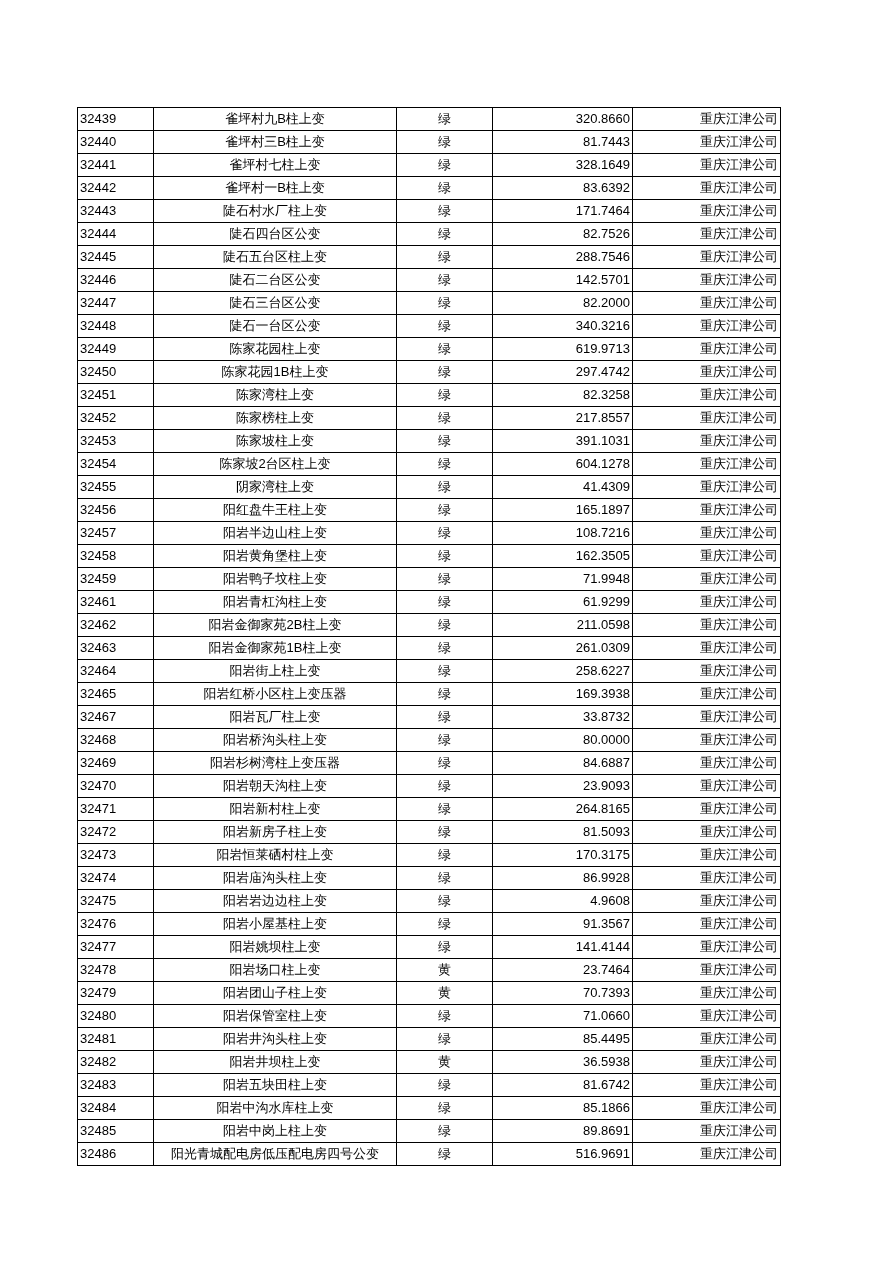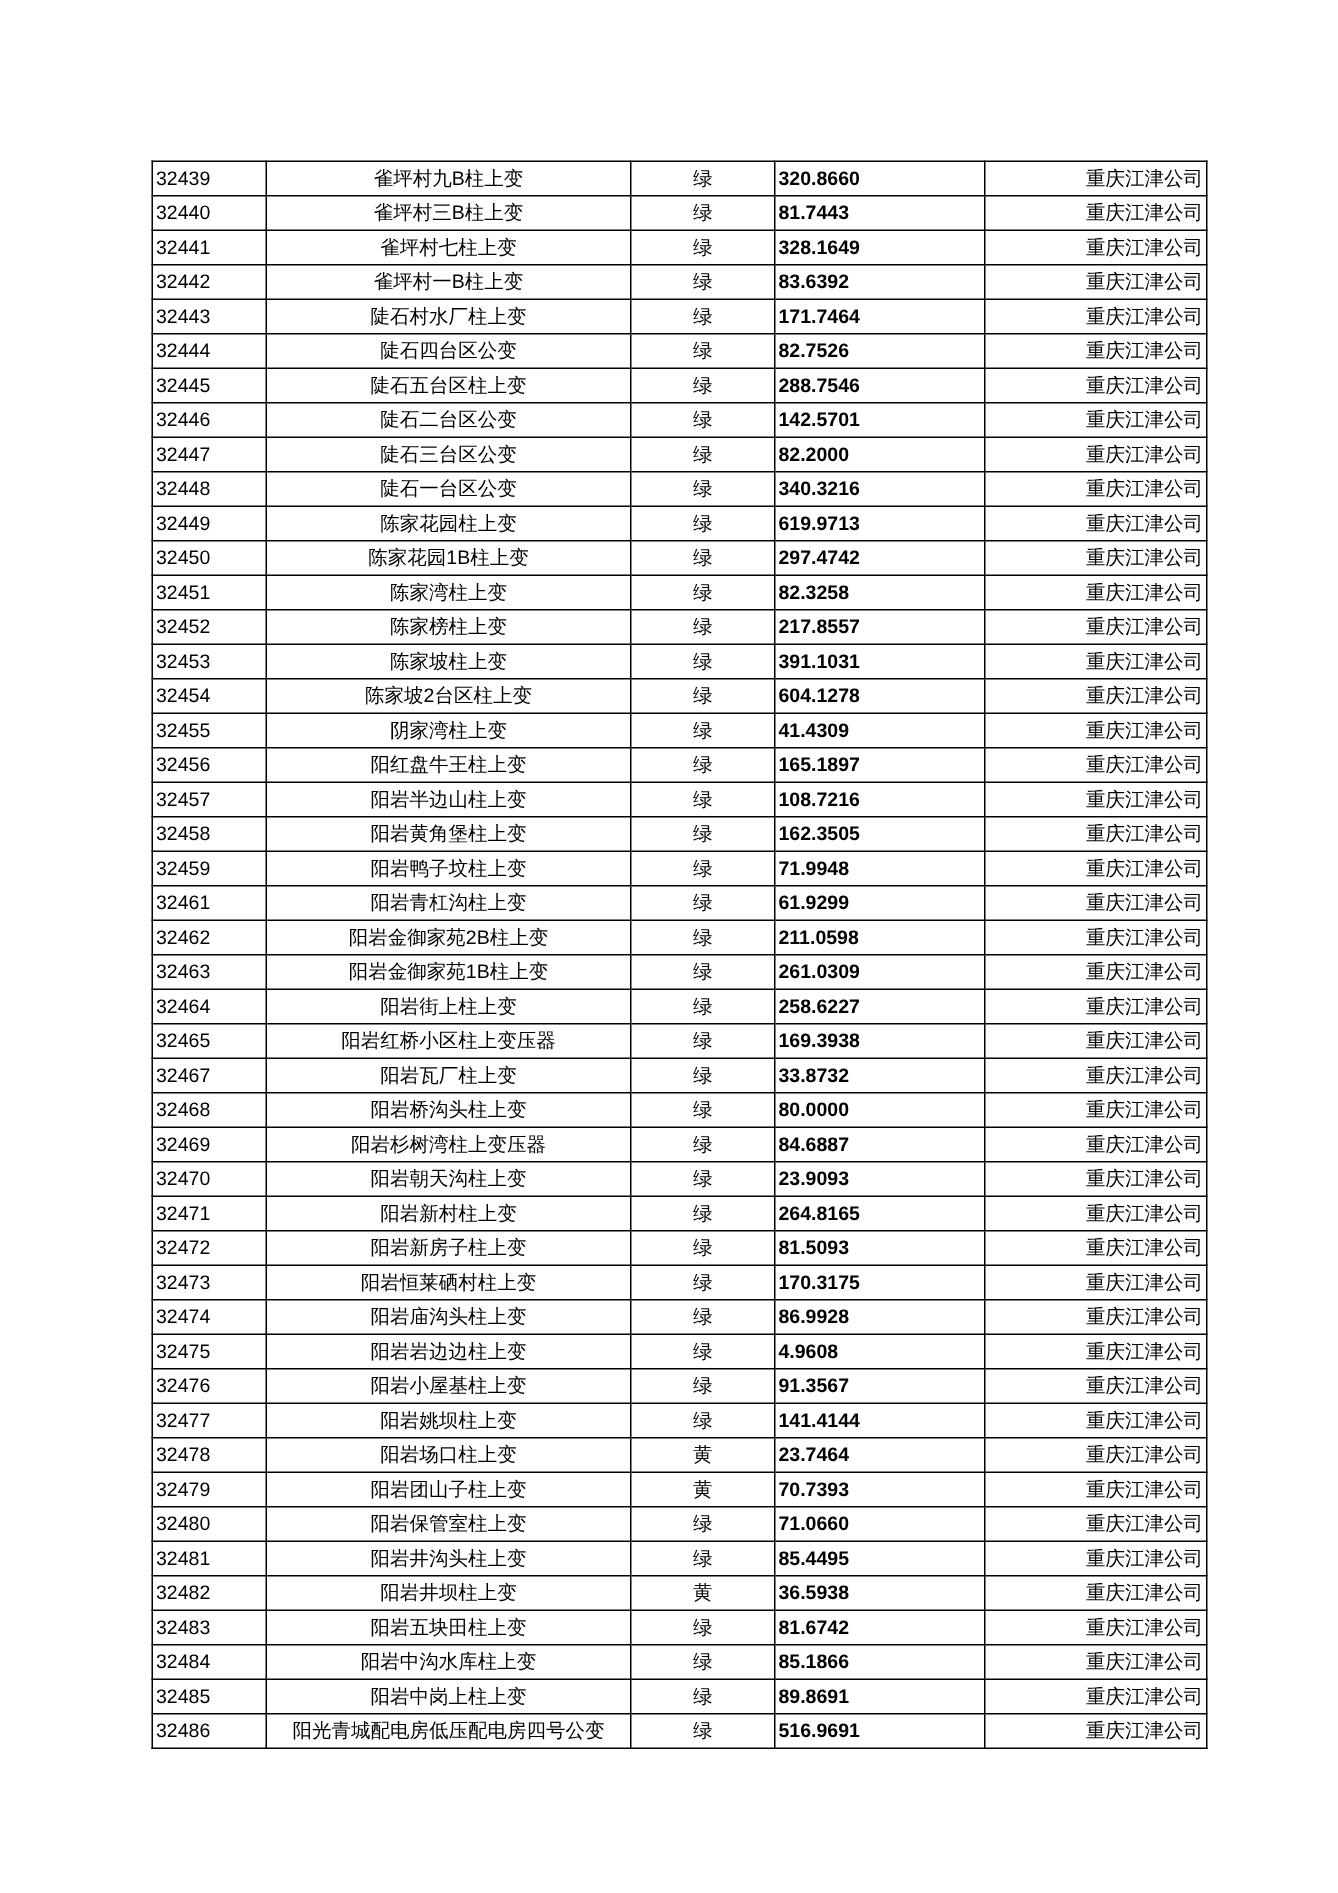--- a/index.html
+++ b/index.html
@@ -17,21 +17,21 @@
   .page {
     position: absolute;
     left: 0;
     top: 0;
     width: 892px;
     height: 1262px;
     background: #ffffff;
   }
   .table-wrap {
     position: absolute;
-    left: 101px;
+    left: 77px;
     top: 107px;
     width: 703px;
   }
   table.data-table {
     border-collapse: collapse;
     width: 703px;
     table-layout: fixed;
   }
   table.data-table td {
     border: 1px solid #000000;
@@ -53,22 +53,21 @@
     text-align: left;
     padding-left: 8px;
   }
   td.name-cell {
     text-align: center;
   }
   td.color-cell {
     text-align: center;
   }
   td.value-cell {
-    text-align: left;
-    font-weight: bold;
+    text-align: right;
   }
   td.org-cell {
     text-align: right;
   }
 </style>
 </head>
 <body>
 
 <div class="page">
   <div class="table-wrap">

